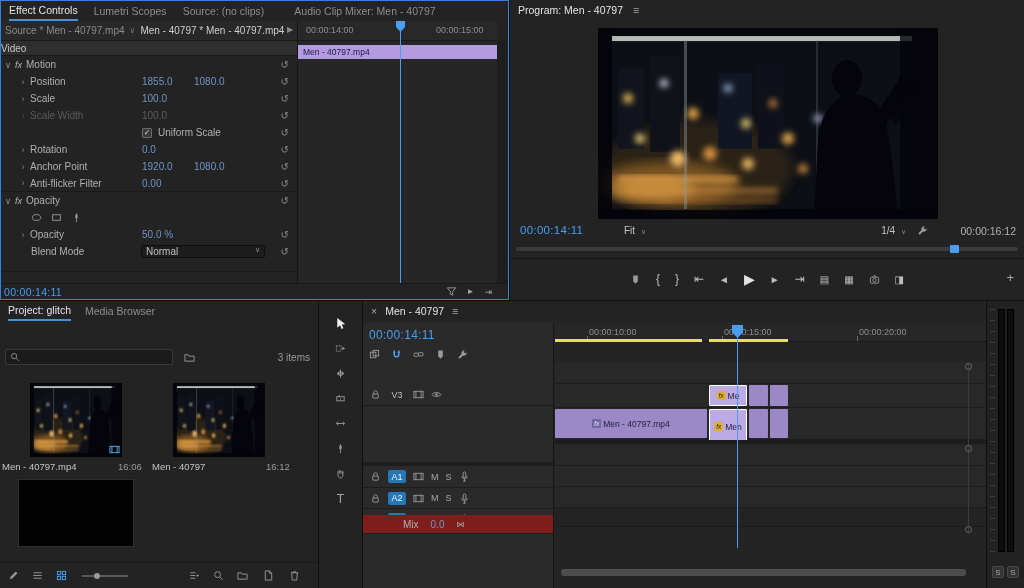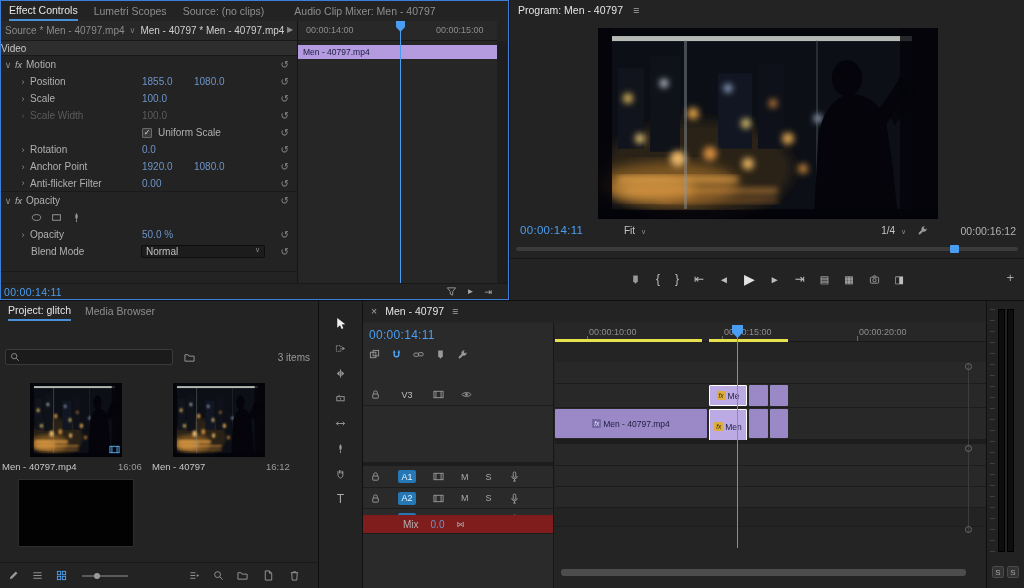--- a/index.html
+++ b/index.html
@@ -32,21 +32,21 @@
   .dropdown .chev{margin-left:auto;font-size:7px;color:#8a8a8a}
   .clip{position:absolute;background:#9a89c6;border-radius:1px;color:#1d1d3e;font-size:8.5px;
         display:flex;align-items:center;justify-content:center;overflow:hidden;gap:2px}
   .clip.sel{background:#bcaae4;border:1px solid #fff}
   .fxbadge{width:9px;height:9px;background:#7567a6;color:#e8e8f8;font-size:6.5px;font-style:italic;
            display:inline-flex;align-items:center;justify-content:center;border-radius:1px;flex:0 0 auto}
   .fxbadge.yellow{background:#dfae3a;color:#2a2a10}
   .tbadge{min-width:18px;height:13px;padding:0 3px;display:inline-flex;align-items:center;
           justify-content:center;color:#bdbdbd;font-size:9px;border-radius:2px}
   .tbadge.blue{background:#2577b5;color:#eaf4fc}
-  .trackhead{position:absolute;left:0;width:100%;display:flex;align-items:center;gap:17px;
+  .trackhead{position:absolute;left:0;width:100%;display:flex;align-items:center;gap:7px;
              padding-left:7px;border-bottom:1px solid #1d1d1d;background:#2a2a2a}
   .trackrow{position:absolute;left:0;width:100%;background:#282828;border-bottom:1px solid #1c1c1c}
   .transport{position:absolute;left:0;right:0;display:flex;justify-content:center;align-items:center;gap:15px}
   .transport span{color:#bdbdbd;font-size:10px}
   .toolbtn{height:25px;display:flex;align-items:center;justify-content:center}
   .ministat{color:#8e8e8e;font-size:9px;position:absolute;top:4px}
   .tick{position:absolute;top:4px;color:#8e8e8e;font-size:9px}
 </style>
 </head>
 <body>

